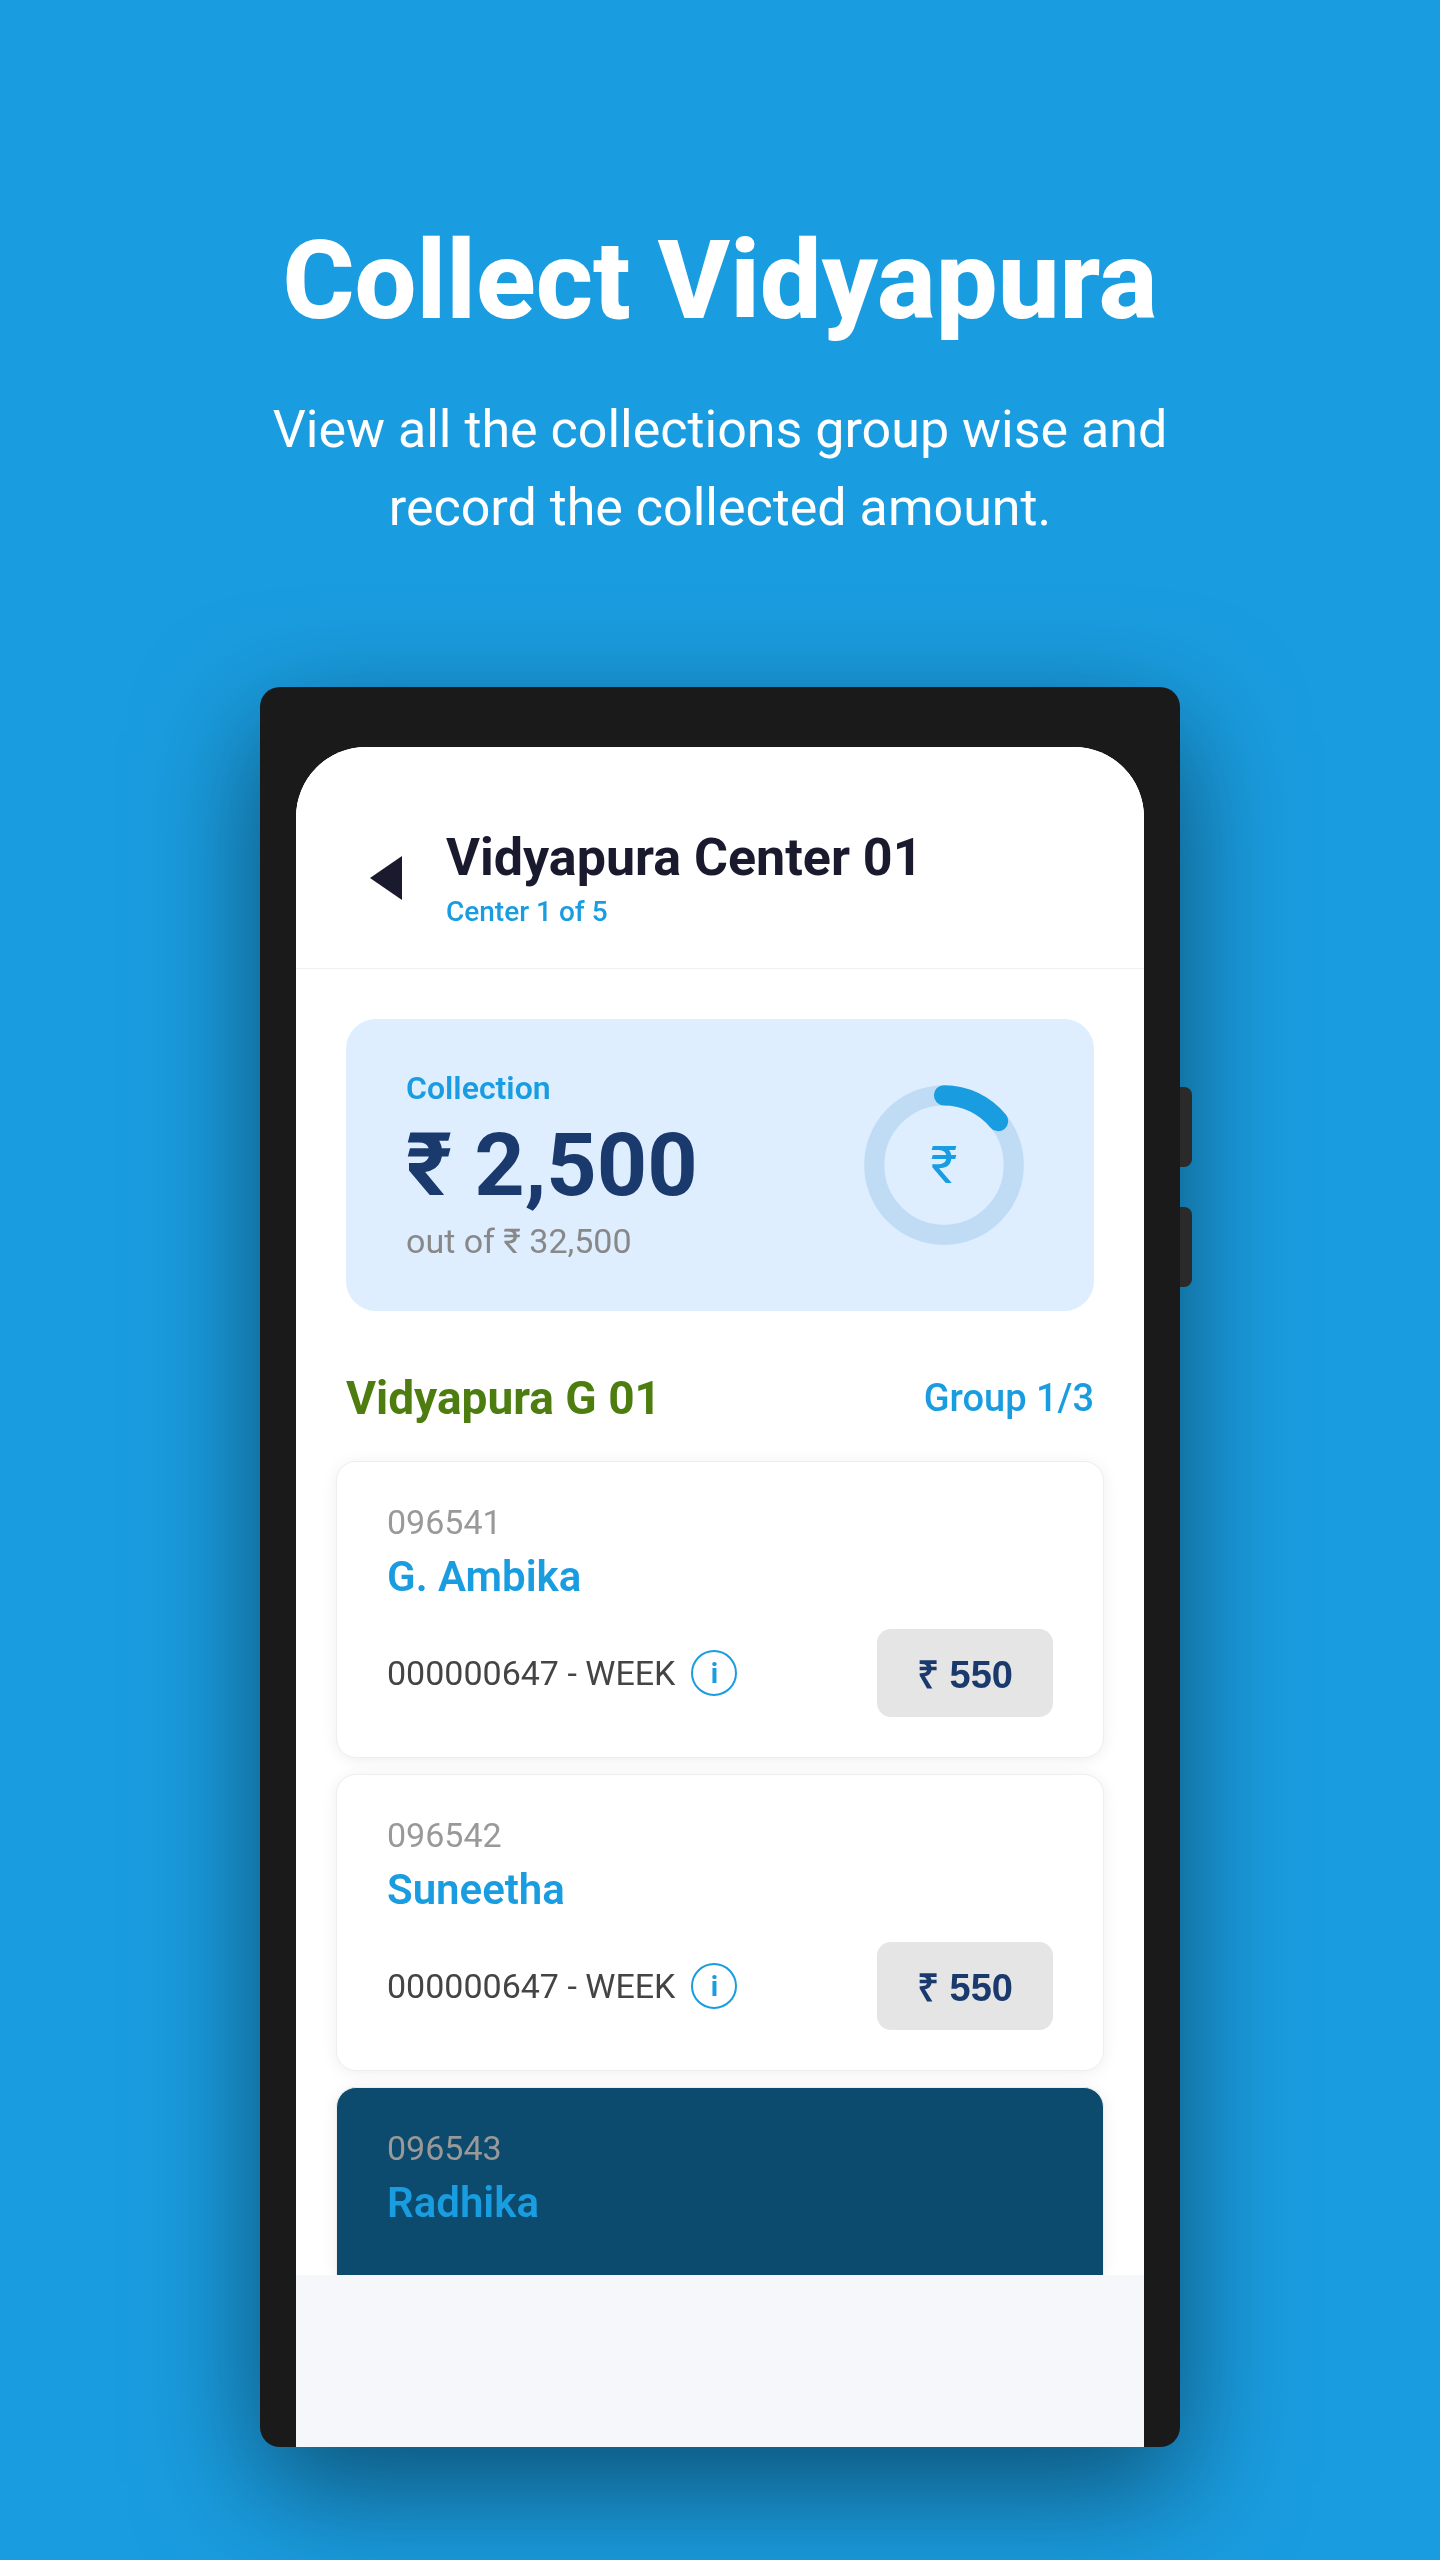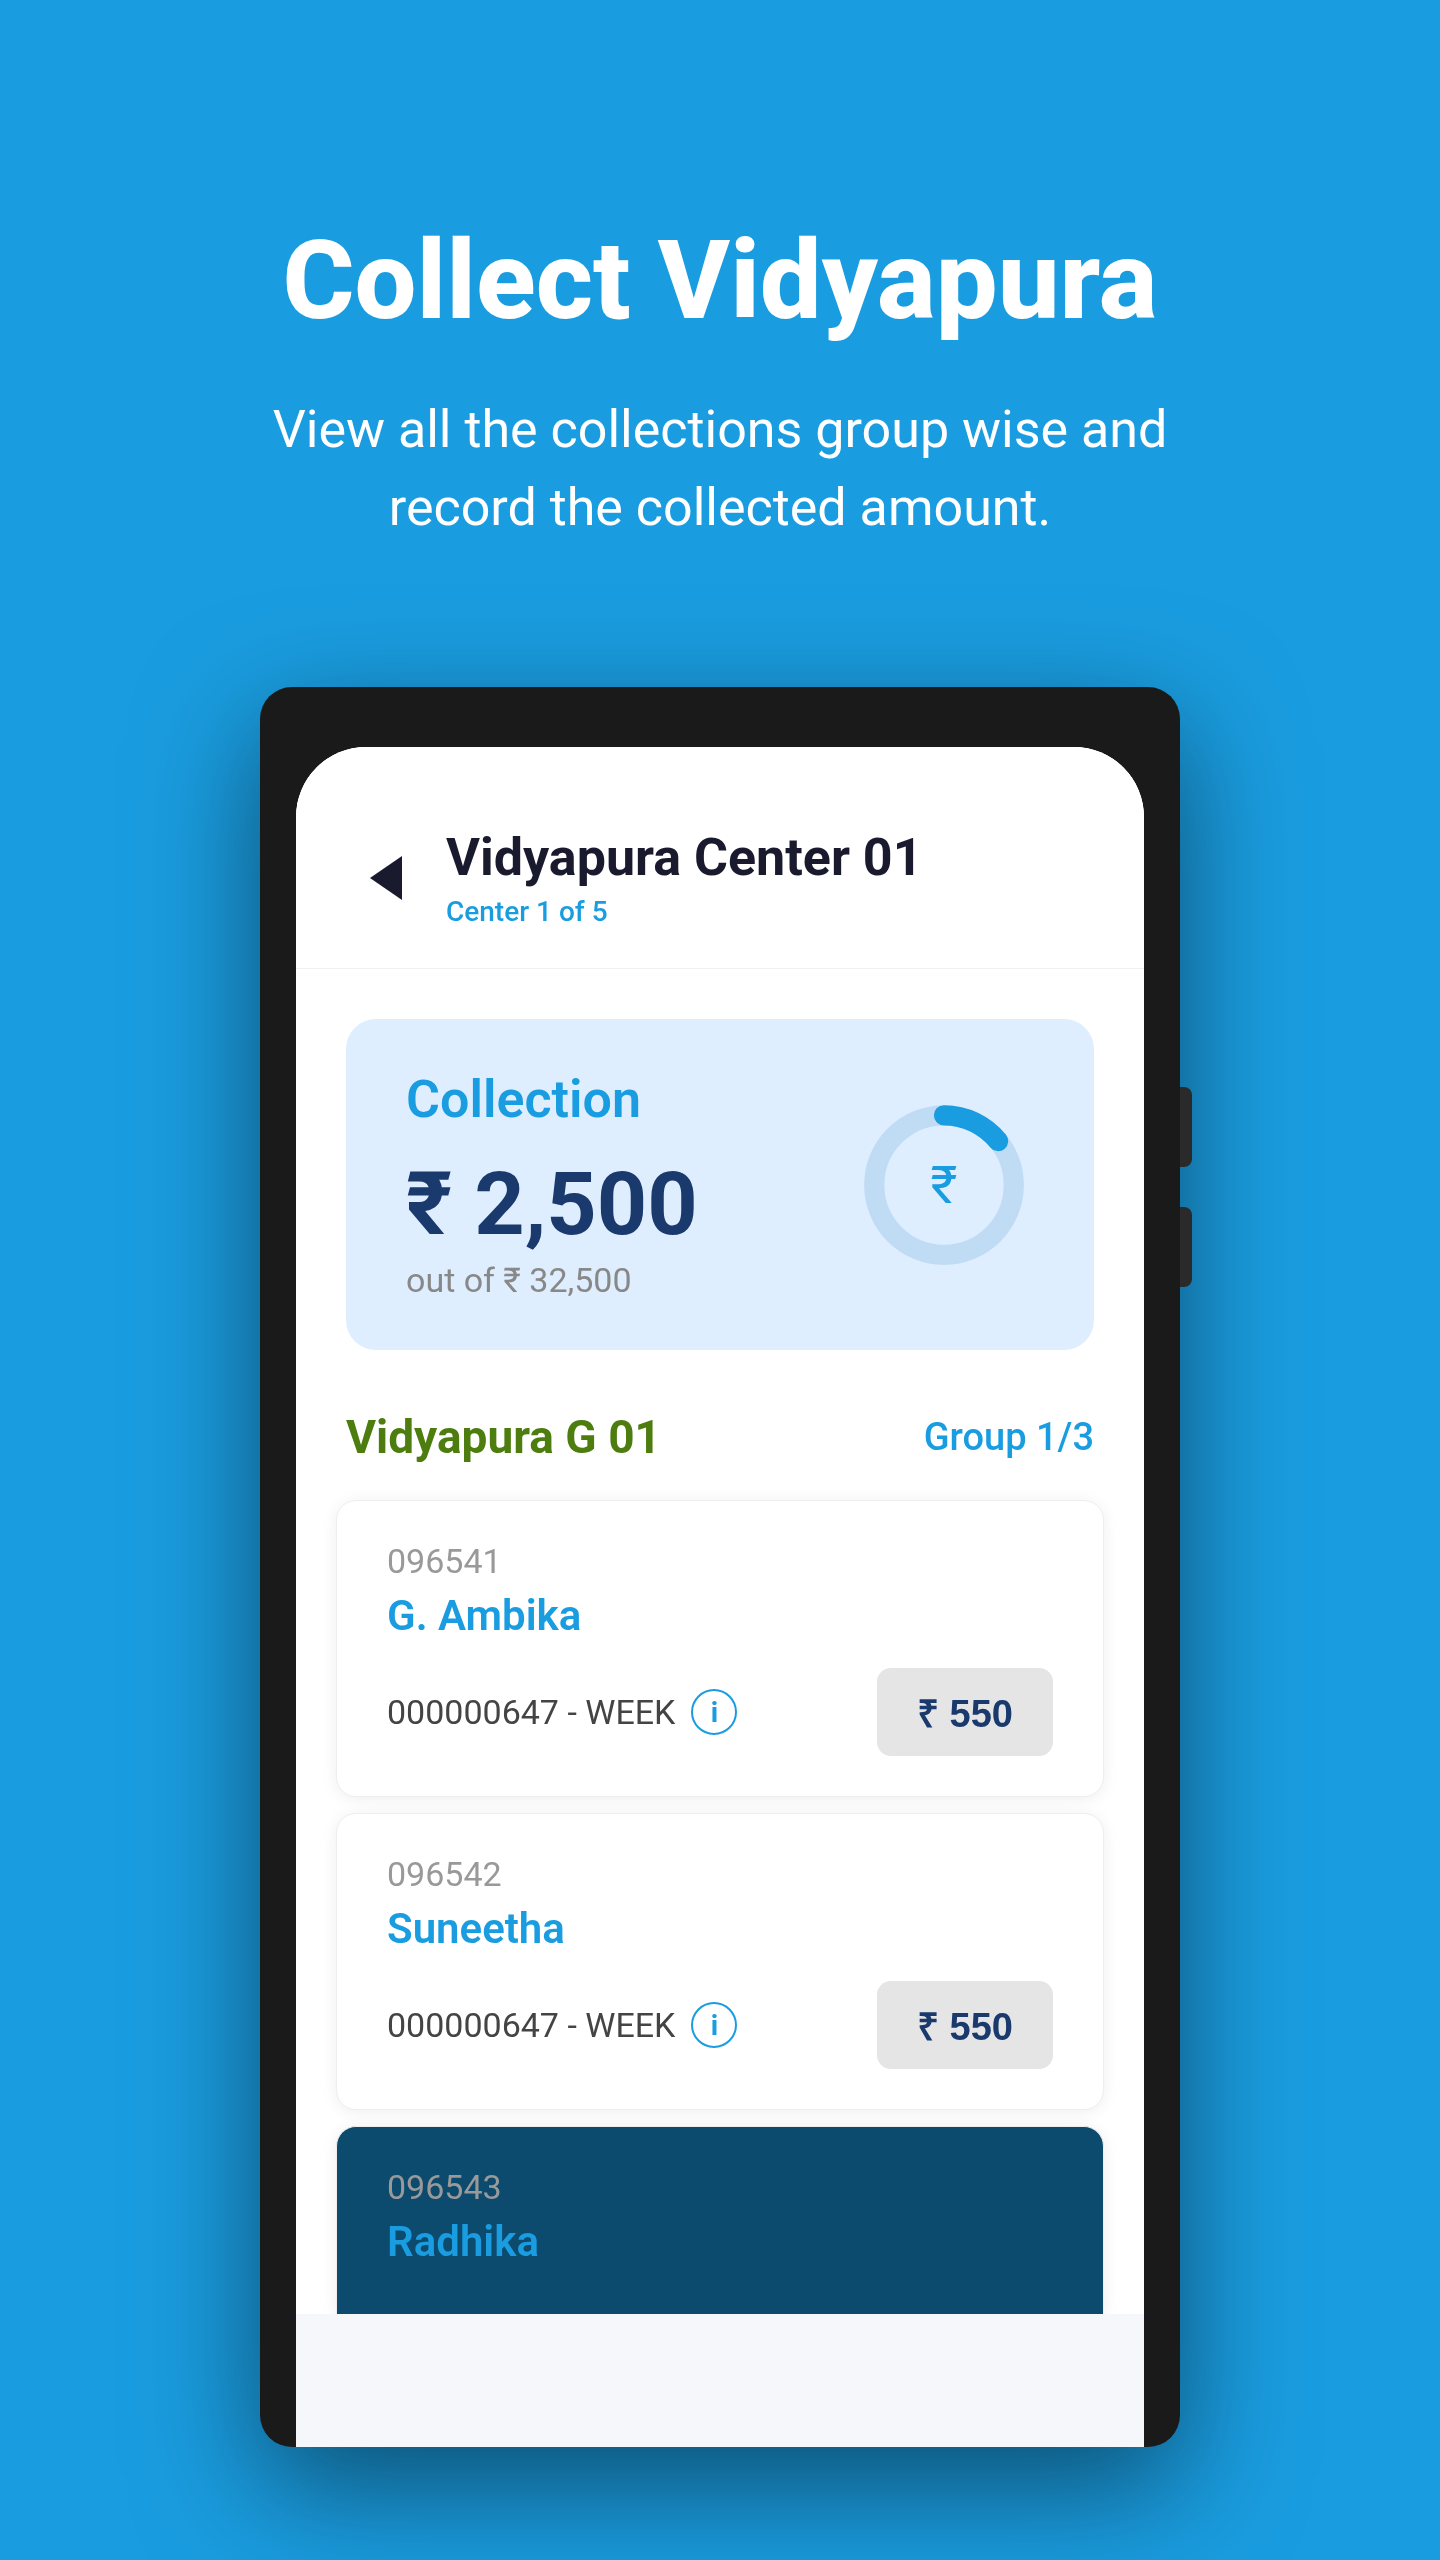--- a/index.html
+++ b/index.html
@@ -37,21 +37,21 @@
     }
 
     .phone-wrapper {
       width: 920px;
       position: relative;
       margin-top: 60px;
     }
 
     .phone-shell {
       background: #1a1a1a;
-      border-radius: 32px;
+      border-radius: 20px;
       padding: 60px 36px 0px 36px;
       box-shadow: 0 40px 120px rgba(0,0,0,0.5);
       position: relative;
     }
 
     .phone-screen {
       background: #f5f7fa;
       border-radius: 70px 70px 0 0;
       overflow: hidden;
       min-height: 1700px;
@@ -115,24 +115,24 @@
       border-radius: 30px;
       padding: 50px 60px;
       display: flex;
       align-items: center;
       justify-content: space-between;
     }
 
     .collection-left {}
 
     .collection-label {
-      font-size: 52px;
+      font-size: 32px;
       color: #1a9de0;
       font-weight: 600;
-      margin-bottom: 30px;
+      margin-bottom: 14px;
     }
 
     .collection-amount {
       font-size: 88px;
       font-weight: 700;
       color: #1a3a6e;
       line-height: 1;
     }
 
     .collection-out-of {

